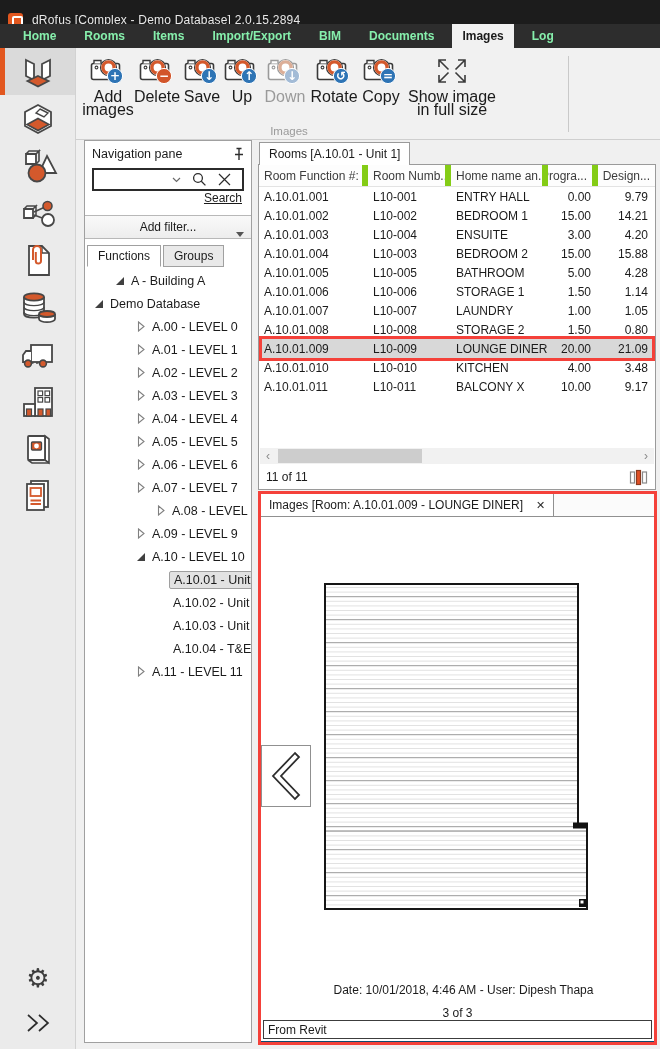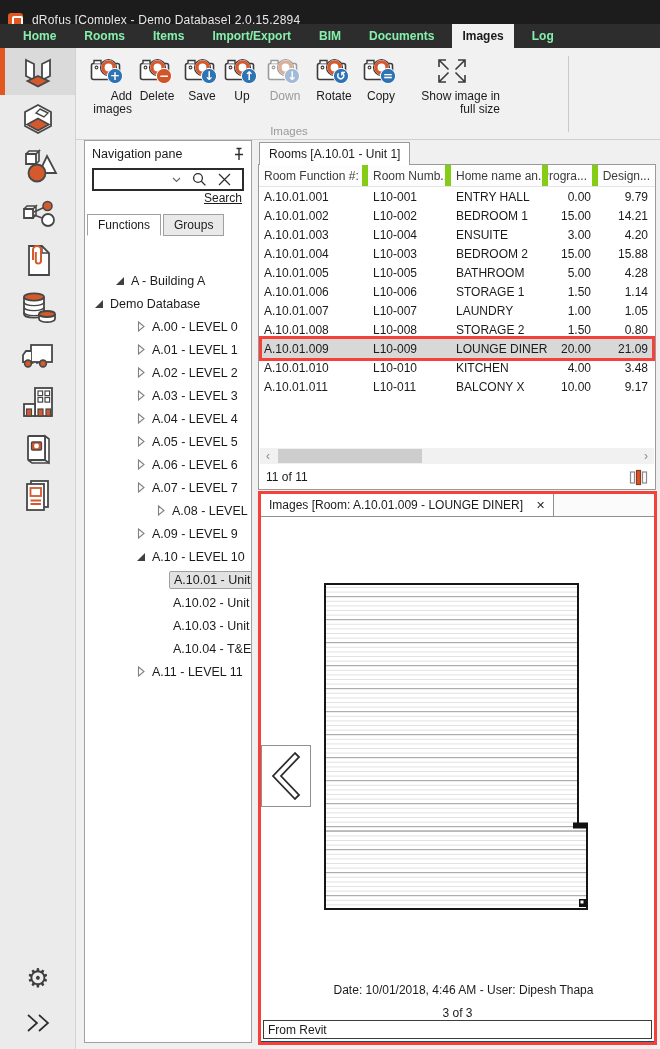--- a/index.html
+++ b/index.html
@@ -15,21 +15,21 @@
   
   .menubar{position:absolute;left:0;top:24px;width:660px;height:24px;background:#2d2d2d;display:flex;align-items:stretch;}
   .menu-item{color:#86efac;font-weight:bold;font-size:12px;display:flex;align-items:center;padding:0 10px;margin-left:8px;cursor:default;}
   .menu-item:first-child{margin-left:13px;}
   .menu-item.active{background:#f1f1f1;color:#1b1b1b;}
   
   .ribbon{position:absolute;left:76px;top:48px;width:584px;height:92px;background:#f1f1f1;border-bottom:1px solid #cfcfcf;}
   .ribbon-buttons{position:absolute;left:8px;top:6px;display:flex;align-items:flex-start;}
   .rb{display:flex;flex-direction:column;align-items:center;margin-right:2px;}
   .rb .ric{height:34px;display:flex;align-items:center;justify-content:center;}
-  .rb .rlbl{font-size:12px;text-align:right;line-height:13px;margin-top:2px;color:#1b1b1b;}
+  .rb .rlbl{font-size:16px;text-align:center;line-height:13px;margin-top:2px;color:#1b1b1b;}
   .rb.disabled .rlbl{color:#9a9a9a;}
   .ribbon-sep{position:absolute;left:492px;top:8px;width:1px;height:76px;background:#c9c9c9;}
   .ribbon-group-label{position:absolute;left:8px;bottom:2px;width:410px;text-align:center;color:#9a9a9a;font-size:11.5px;}
   
   .sidebar{position:absolute;left:0;top:48px;width:76px;height:1001px;background:#ebebeb;border-right:1px solid #d2d2d2;}
   .side-item{position:relative;height:47px;display:flex;align-items:center;justify-content:center;}
   .side-item.selected{background:#dadada;}
   .side-item.selected:before{content:"";position:absolute;left:0;top:0;bottom:0;width:5px;background:#e2571f;}
   .side-bottom{position:absolute;left:0;width:76px;display:flex;justify-content:center;}
   
@@ -346,20 +346,28 @@
           </svg>
       </span>
       <span class="sic">
         <svg width="13" height="13" viewBox="0 0 13 13">
             <path d="M1,1 L12,12 M12,1 L1,12" stroke="#2d2d2d" stroke-width="1.2"></path>
           </svg>
       </span>
     </div>
     <div class="search-link-row">
       <span class="search-link">Search</span>
+    </div>
+    <div class="filterbar">
+      <span class="flbl">Add filter...</span>
+      <span class="fcaret">
+        <svg width="8" height="5" viewBox="0 0 8 5">
+            <polygon points="0,0 8,0 4,5" fill="#555"></polygon>
+          </svg>
+      </span>
     </div>
     <div class="navtabs" id="navTabs">
         <div class="navtab active">Functions</div>
         <div class="navtab">Groups</div>
       </div>
     <div class="tree" id="treeView">
         <div class="tree-row" style="padding-left: 27px;">
           <span class="tree-arrow">
             <svg width="10" height="10" viewBox="0 0 10 10">
               <polygon points="9,1 9,9 1,9" fill="#404040"></polygon>

